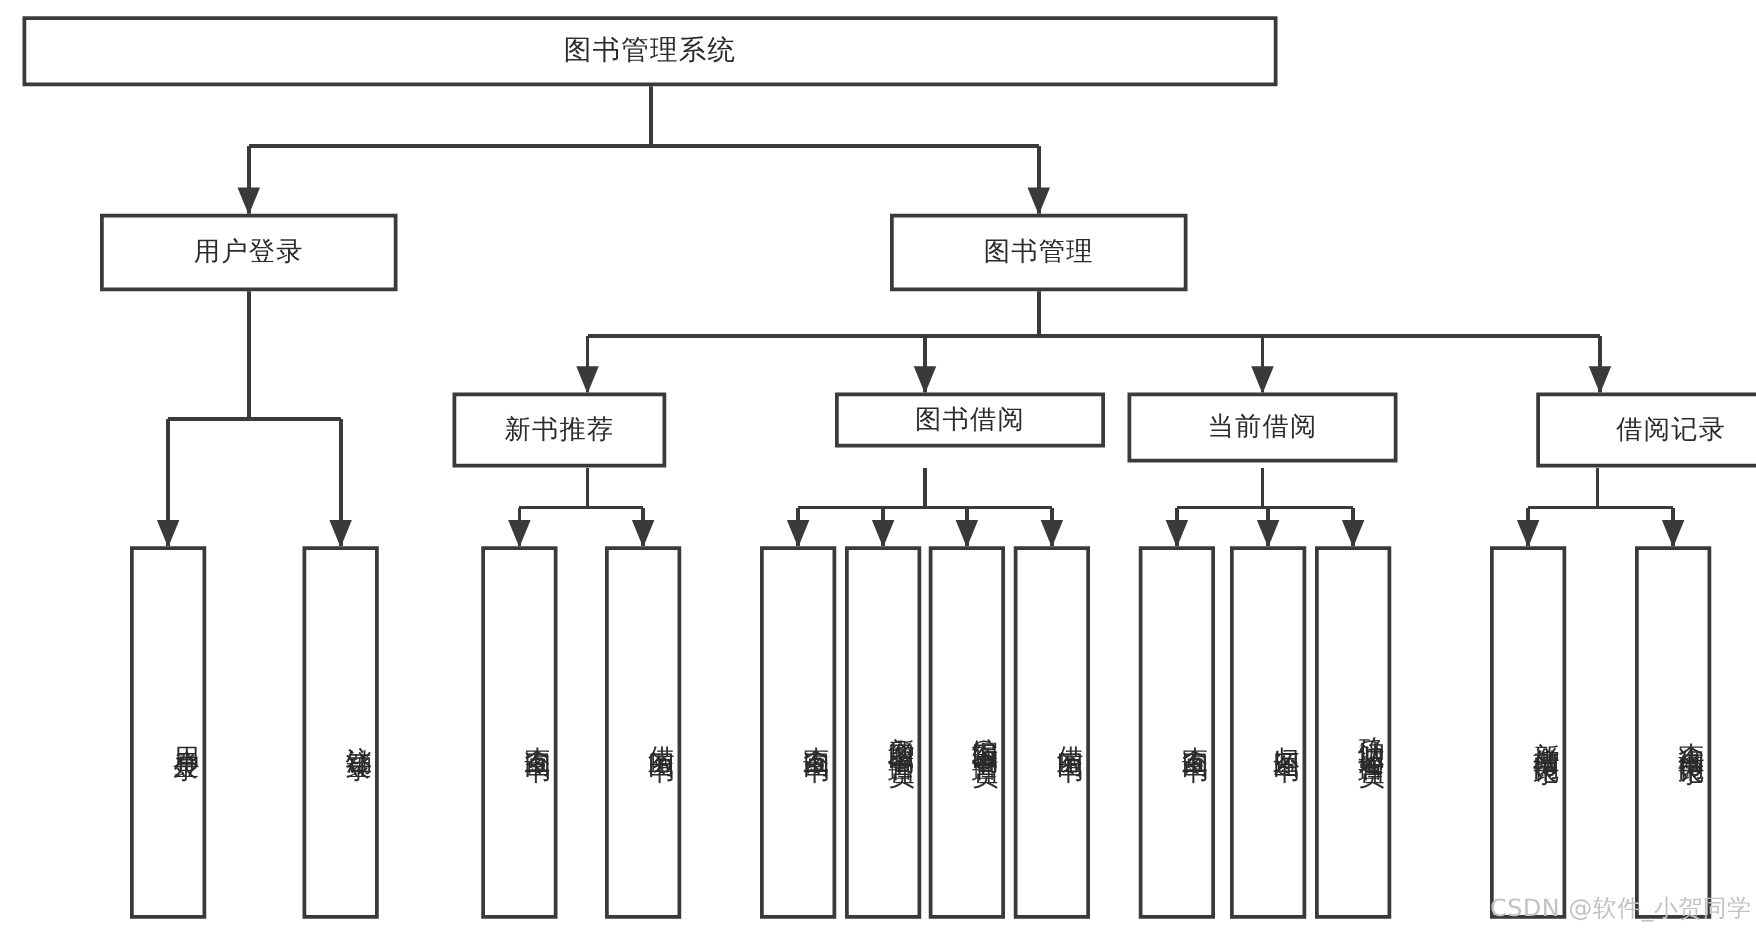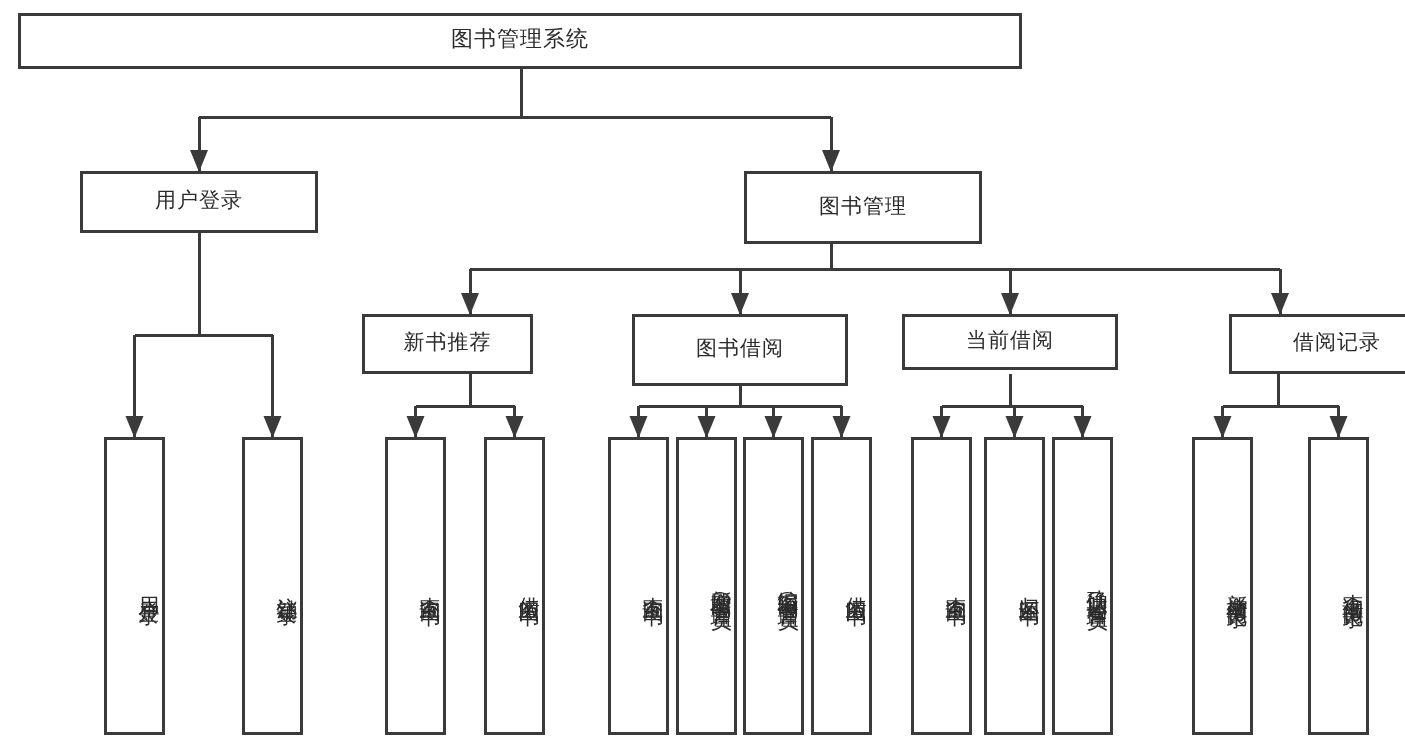--- a/index.html
+++ b/index.html
@@ -31,21 +31,20 @@
     background: #ffffff;
     display: flex;
     align-items: center;
     justify-content: center;
     color: #2b2b2b;
   }
   .node.horiz {
     font-size: 21px;
     letter-spacing: 1px;
     line-height: 1.2;
-    font-family: Liberation Mono, monospace;
   }
   .node.root {
     font-size: 22px;
   }
   .node.vert {
     writing-mode: vertical-rl;
     text-orientation: upright;
     font-size: 21px;
     line-height: 1.25;
     letter-spacing: 3px;
@@ -126,27 +125,27 @@
       <line x1="1338.5" y1="406" x2="1338.5" y2="437" stroke="#3a3a3a" stroke-width="3" shape-rendering="crispEdges"></line>
       <polygon points="1329.5,416 1347.5,416 1338.5,438" fill="#3a3a3a"></polygon>
     </svg>
   <div id="nodes">
       <div class="node horiz root" style="left: 18px; top: 13px; width: 1004px; height: 56px;">
         <span>图书管理系统</span>
       </div>
       <div class="node horiz" style="left: 80px; top: 171px; width: 238px; height: 62px;">
         <span>用户登录</span>
       </div>
-      <div class="node horiz" style="left: 744px; top: 171px; width: 238px; height: 73px;">
+      <div class="node horiz" style="left: 712px; top: 171px; width: 238px; height: 62px;">
         <span>图书管理</span>
       </div>
       <div class="node horiz" style="left: 362px; top: 314px; width: 171px; height: 60px;">
         <span>新书推荐</span>
       </div>
-      <div class="node horiz" style="left: 632px; top: 314px; width: 216px; height: 72px; align-items: center;">
+      <div class="node horiz" style="left: 668px; top: 314px; width: 216px; height: 44px; align-items: center;">
         <span>图书借阅</span>
       </div>
       <div class="node horiz" style="left: 902px; top: 314px; width: 216px; height: 56px;">
         <span>当前借阅</span>
       </div>
       <div class="node horiz" style="left: 1229px; top: 314px; width: 216px; height: 60px;">
         <span>借阅记录</span>
       </div>
       <div class="node vert" style="left: 104px; top: 437px; width: 61px; height: 298px;">
         <span class="vlabel">用户登录</span>
@@ -181,13 +180,14 @@
       <div class="node vert" style="left: 1052px; top: 437px; width: 61px; height: 298px;">
         <span class="vlabel">确认归还（管理员）</span>
       </div>
       <div class="node vert" style="left: 1192px; top: 437px; width: 61px; height: 298px;">
         <span class="vlabel">新增借阅记录</span>
       </div>
       <div class="node vert" style="left: 1308px; top: 437px; width: 61px; height: 298px;">
         <span class="vlabel">查询借阅记录</span>
       </div>
     </div>
+  <div class="watermark" style="left: 1192px; top: 714px;">CSDN @软件_小贺同学</div>
 </div>
 
 </body></html>

